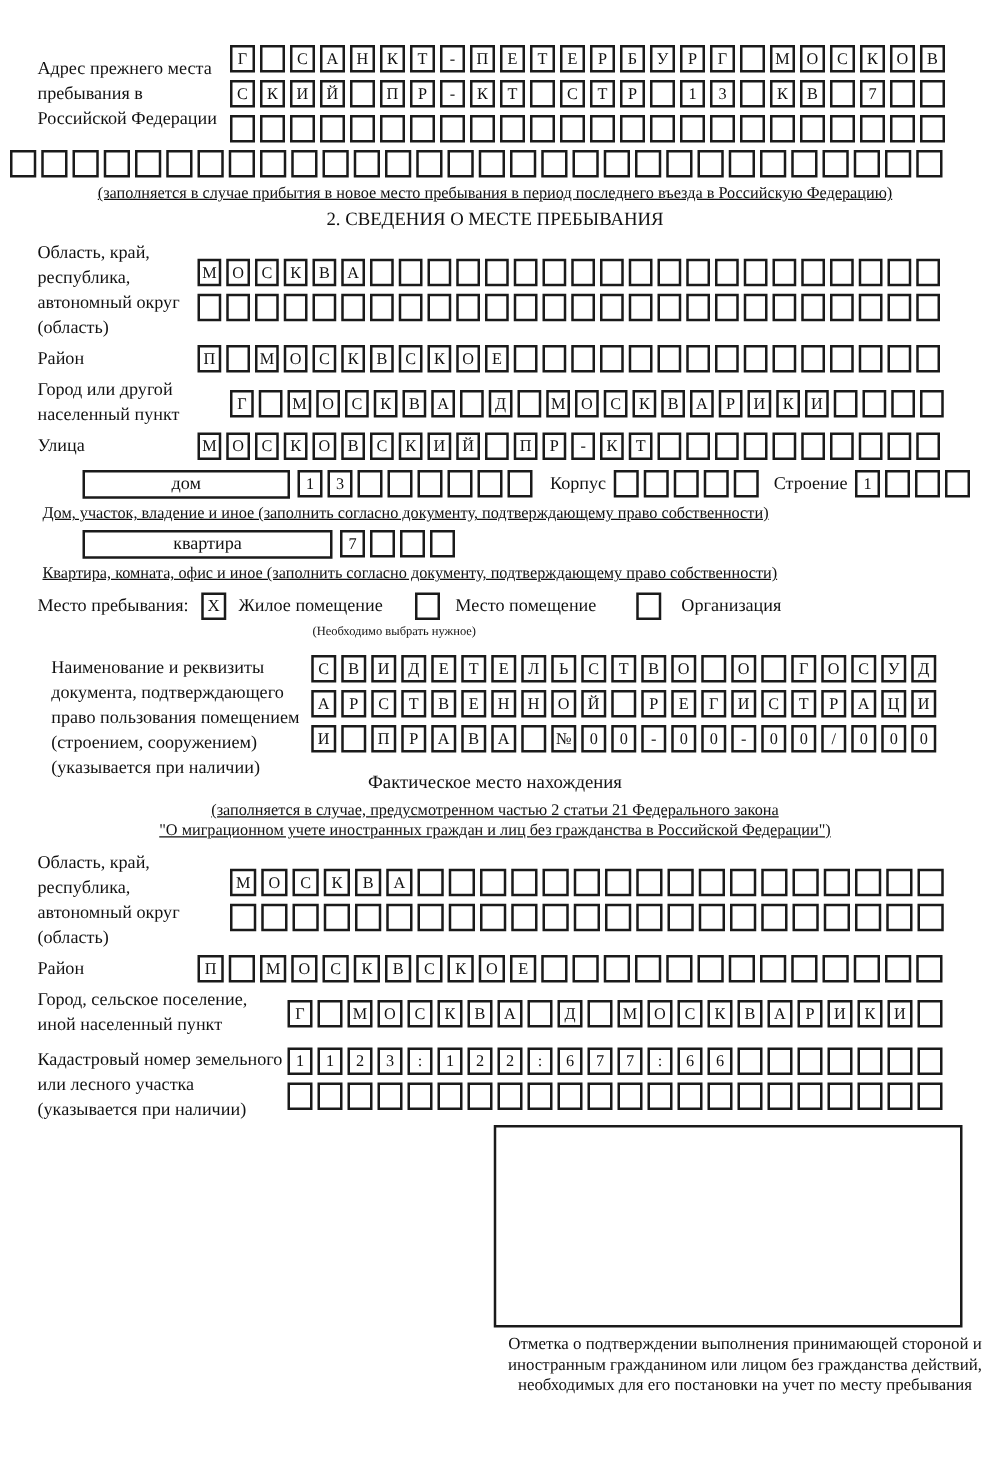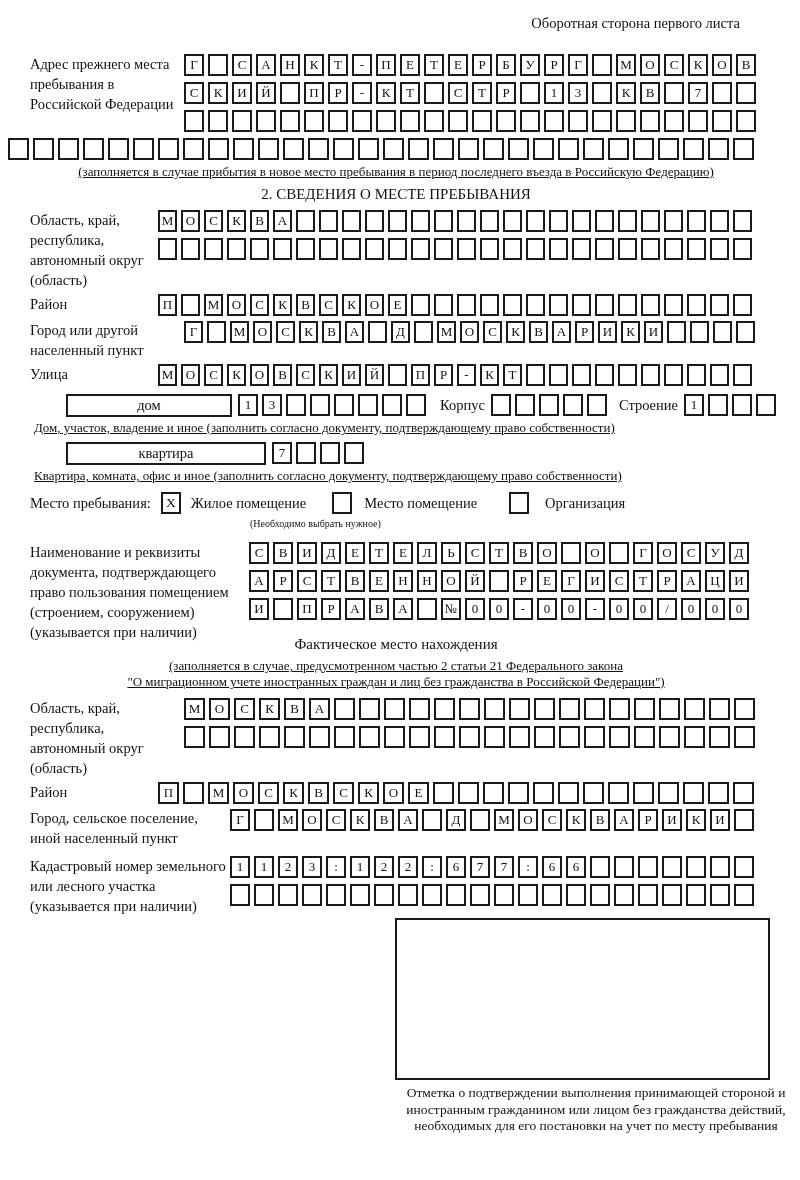--- a/index.html
+++ b/index.html
@@ -13,21 +13,21 @@
     overflow:hidden;
     font-family:"Liberation Serif","DejaVu Serif",serif;
     color:#111;
   }
   .header-note{
     text-align:right;
     padding-right:22px;
     font-size:14.5px;
     line-height:18px;
   }
-  .frow{display:flex;align-items:flex-start;}
+  .frow{display:flex;align-items:center;}
   .lbl{
     font-size:14.5px;line-height:20px;
   }
   .w124{flex:0 0 124px;}
   .w150{flex:0 0 150px;}
   .w196{flex:0 0 196px;}
   .cellcol{margin-left:4px;}
   .cellcol .cells{margin-bottom:6px;}
   .cellcol .cells:last-child{margin-bottom:0;}
   .cells{display:flex;}
@@ -59,21 +59,21 @@
   .house-row{display:flex;align-items:flex-start;margin-left:4px;padding-left:32px;}
   .inline-lbl{font-size:14.5px;line-height:23px;white-space:nowrap;} .ml6{margin-left:6px;} .ml8{margin-left:8px;} .ml10{margin-left:10px;}
   .checkbox{
     box-sizing:border-box;display:inline-block;
     width:20px;height:22px;border:2px solid #1a1a1a;
     font-size:13.5px;line-height:18px;text-align:center;
   }
   .stay-row{display:flex;align-items:center;}
   .hint{font-size:10px;line-height:16px;margin-left:220px;}
   .doc-block{position:relative;height:81px;}
-  .doc-block .lbl{position:absolute;left:0;top:0;width:210px;}
+  .doc-block .lbl{position:absolute;left:11px;top:0;width:210px;}
   .doc-block .cellcol{margin-left:219px;}
   .cad-block{position:relative;height:52px;}
   .cad-block .lbl{position:absolute;left:0;top:0;width:196px;}
   .cad-block .cellcol{margin-left:200px;}
   .city-cells{margin-top:1px;}
   .stamp-box{
     box-sizing:border-box;
     margin-left:365px;margin-top:10px;
     width:375px;height:162px;
     border:2px solid #1a1a1a;
@@ -83,21 +83,20 @@
     width:432px;
     text-align:center;
     font-size:13.5px;line-height:16.5px;
   }
 </style>
 </head>
 <body>
 
 <div class="page">
 
-  <div class="header-note">Оборотная сторона первого листа</div>
 
   <div class="frow" style="margin-top:22px">
     <div class="lbl w150">Адрес прежнего места пребывания в Российской Федерации</div>
     <div class="cellcol">
       <div class="cells m">
           <span class="cell">Г</span>
           <span class="cell"></span>
           <span class="cell">С</span>
           <span class="cell">А</span>
           <span class="cell">Н</span>

